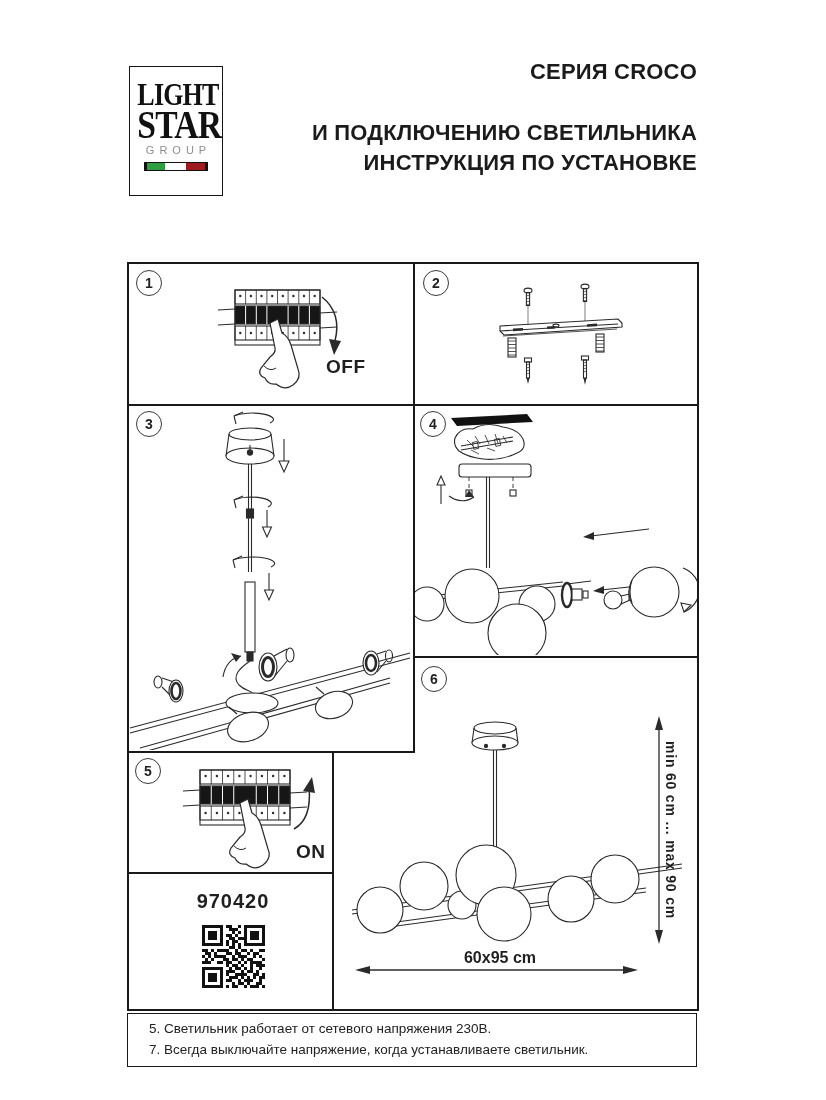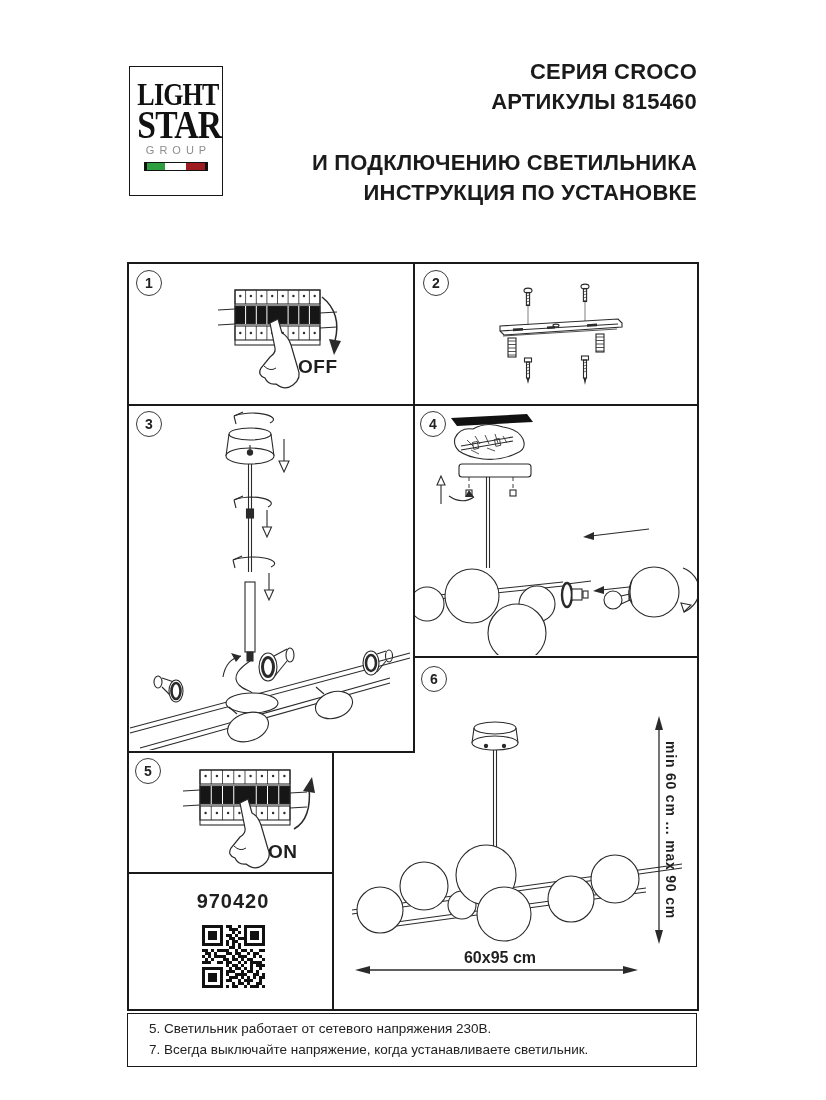--- a/index.html
+++ b/index.html
@@ -17,21 +17,21 @@
     background:linear-gradient(to right,#111 0 4%,var(--flag-green) 4% 33%,#ffffff 33% 66%,var(--flag-red) 66% 96%,#111 96% 100%);}
   .title-block{position:absolute;top:57px;right:129px;text-align:right;font-weight:bold;font-size:22px;line-height:30px;letter-spacing:.2px;white-space:nowrap;color:#1b1b1b;margin-left:31px;}
   .title-gap{height:31px;}
   
   .ln{position:absolute;background:var(--line);}
   
   .badge{position:absolute;width:26px;height:26px;border:1.4px solid #3a3a3a;border-radius:50%;box-sizing:border-box;
          display:flex;align-items:center;justify-content:center;font-size:14px;font-weight:600;color:#222;background:#fff;}
   
   .lbl{position:absolute;white-space:nowrap;color:#1f1f1f;}
-  .lbl-onoff{font-size:19px;font-weight:600;letter-spacing:.5px;}
+  .lbl-onoff{font-size:19px;font-weight:600;letter-spacing:.5px;padding-left:28px;}
   .lbl-dimv{font-size:14px;font-weight:700;letter-spacing:.8px;transform:translate(-50%,-50%) rotate(90deg);}
   .lbl-dimh{font-size:16px;font-weight:700;transform:translate(-50%,-50%);}
   .lbl-article{font-size:20px;font-weight:700;letter-spacing:1px;transform:translate(-50%,-50%);}
   
   .diag{position:absolute;}
   
   .qr{position:absolute;left:202px;top:925px;width:63px;height:63px;background:#fff;}
   
   .footbox{position:absolute;left:127px;top:1013px;width:570px;height:54px;border:1.5px solid var(--line);box-sizing:border-box;}
   .footbox .fl{position:absolute;left:21px;font-size:13.5px;color:#222;white-space:nowrap;}
@@ -44,21 +44,20 @@
 
   <div class="logo-box">
     <div class="logo-light">LIGHT</div>
     <div class="logo-star">STAR</div>
     <div class="logo-group">GROUP</div>
     <div class="logo-flag"></div>
   </div>
 
   <div class="title-block">
     <div>СЕРИЯ CROCO</div>
-    <div>АРТИКУЛЫ 815460</div>
     <div class="title-gap"></div>
     <div>И ПОДКЛЮЧЕНИЮ СВЕТИЛЬНИКА</div>
     <div>ИНСТРУКЦИЯ ПО УСТАНОВКЕ</div>
   </div>
 
   <div class="ln" style="left:127px;top:262px;width:571px;height:1.5px"></div>
   <div class="ln" style="left:127px;top:404px;width:571px;height:1.5px"></div>
   <div class="ln" style="left:413px;top:656px;width:285px;height:1.5px"></div>
   <div class="ln" style="left:127px;top:751px;width:288px;height:1.5px"></div>
   <div class="ln" style="left:127px;top:872px;width:207px;height:1.5px"></div>

